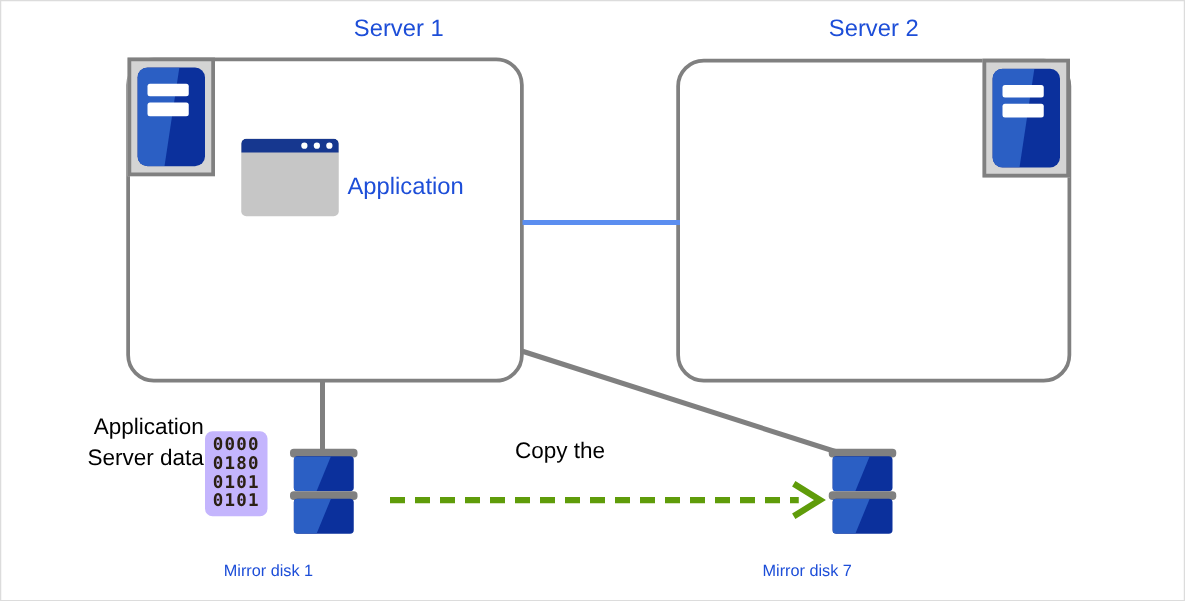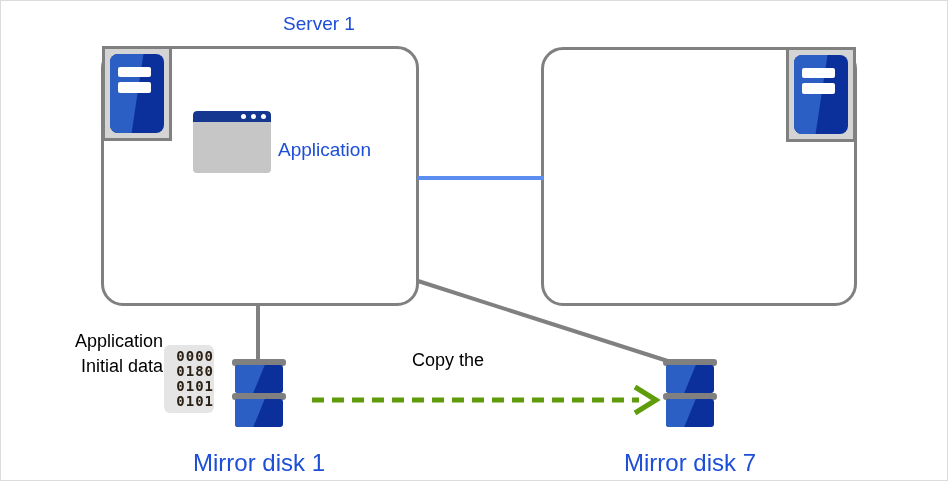--- a/index.html
+++ b/index.html
@@ -23,22 +23,22 @@
     position: absolute;
     color: #1d4ed8;
     white-space: nowrap;
     font-family: Liberation Sans, sans-serif;
   }
   .server-title {
     font-size: 19px;
     text-align: center;
   }
   .node-caption {
-    font-size: 24px;
-    text-align: center;
+    font-size: 13px;
+    text-align: left;
   }
   .inline-label {
     font-size: 19px;
   }
   .multi-label {
     position: absolute;
     font-size: 18px;
     line-height: 25px;
     color: #000000;
     text-align: right;
@@ -117,26 +117,26 @@
     top: 3px;
     width: 5px;
     height: 5px;
     border-radius: 50%;
     background: #ffffff;
   }
 
   
   .binary-box {
     position: absolute;
-    background: #e5e5e5;
+    background: #c4b5fd;
     border-radius: 6px;
     display: flex;
     flex-direction: column;
     justify-content: center;
-    align-items: flex-end;
+    align-items: center;
     font-family: "DejaVu Sans Mono", monospace;
     font-weight: bold;
     font-size: 14px;
     line-height: 15px;
     color: #2b2014;
     letter-spacing: 1px;
   }
   .binary-row { display: block; }
 
   
@@ -186,20 +186,21 @@
     pointer-events: none;
   }
 </style>
 </head>
 <body>
 
 <div id="canvas">
 
   <div class="label server-title" style="left:188px; top:12px; width:260px;">Server 1</div>
 
+  <div class="label server-title" style="left:568px; top:12px; width:260px;">Server 2</div>
 
   <div class="server-box" style="left:100px; top:45px; width:318px; height:260px;"></div>
 
   <div class="server-box" style="left:540px; top:46px; width:316px; height:259px;"></div>
 
   <div class="hline-blue" style="left:417px; top:175px; width:126px; height:4px;"></div>
 
   <div class="server-icon" style="left:101px; top:45px; width:70px; height:95px;">
     <div class="server-icon-body">
       <div class="server-bar b1"></div>
@@ -218,21 +219,21 @@
     <div class="app-titlebar"></div>
     <div class="app-dot" style="left:48px;"></div>
     <div class="app-dot" style="left:58px;"></div>
     <div class="app-dot" style="left:68px;"></div>
   </div>
 
   <div class="label inline-label" style="left:277px; top:138px;">Application</div>
 
   <div class="multi-label" style="left:56px; top:328px; width:106px;">
     <span>Application</span><br>
-    <span>Initial data</span>
+    <span>Server data</span>
   </div>
 
   <div class="binary-box" style="left:163px; top:344px; width:50px; height:68px;">
     <span class="binary-row">0000</span>
     <span class="binary-row">0180</span>
     <span class="binary-row">0101</span>
     <span class="binary-row">0101</span>
   </div>
 
   <div class="vline" style="left:255px; top:303px; width:4px; height:60px;"></div>

